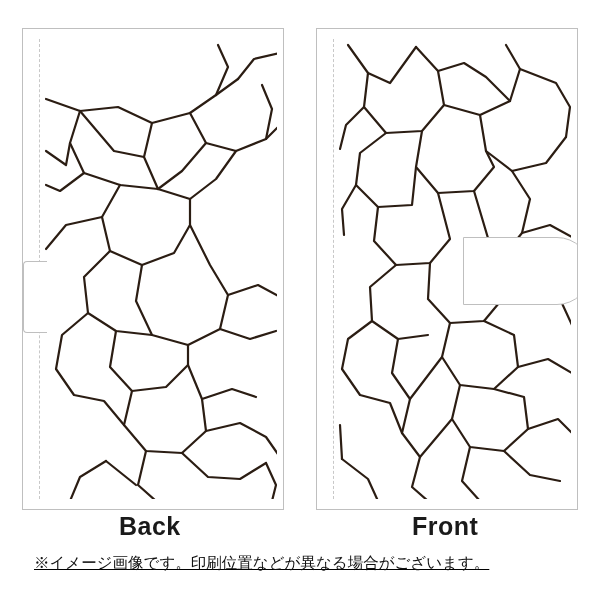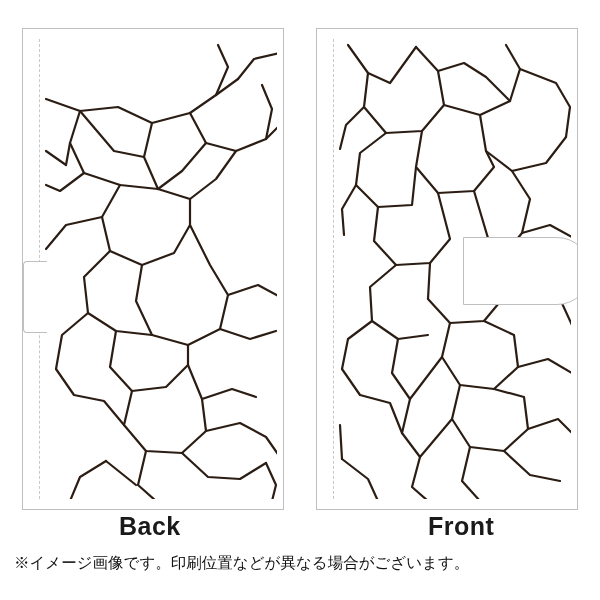--- a/index.html
+++ b/index.html
@@ -92,27 +92,28 @@
   }
   .caption {
     position: absolute;
     top: 0;
     font-size: 25px;
     font-weight: bold;
     color: #1a1a1a;
     letter-spacing: 0.5px;
   }
   .caption-back { left: 119px; }
-  .caption-front { left: 428px; }
+  .caption-front { left: 412px; }
 
   .notes {
     position: absolute;
-    left: 14px;
+    left: 34px;
     top: 552px;
     width: 560px;
+    text-decoration: underline;
   }
   .note-line {
     font-size: 15.5px;
     color: #111111;
     line-height: 22px;
     white-space: nowrap;
   }
 </style>
 </head>
 <body>

